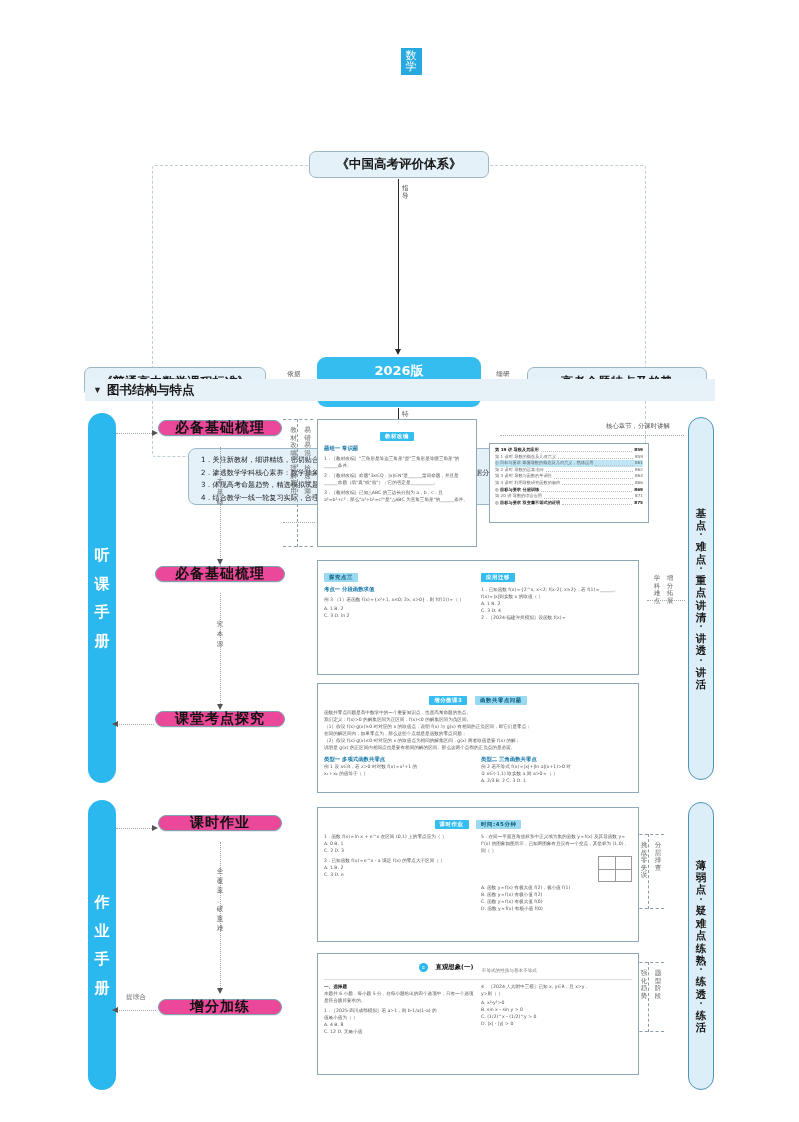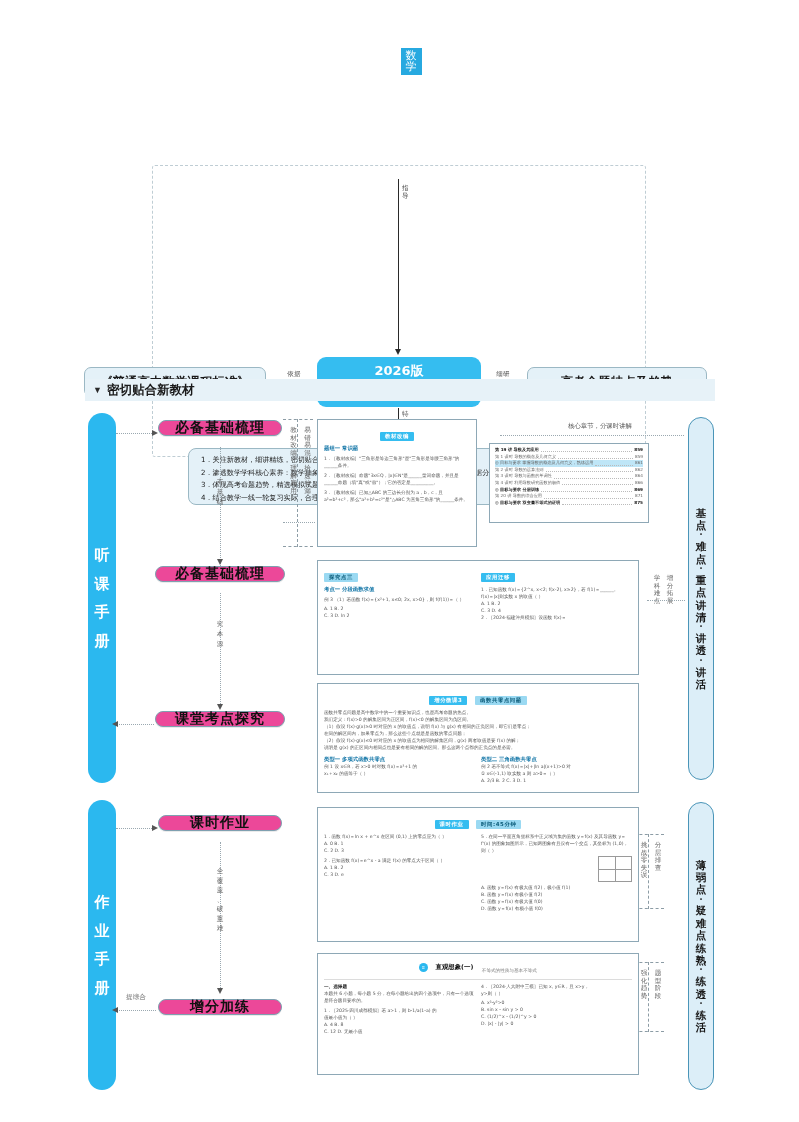--- a/index.html
+++ b/index.html
@@ -220,20 +220,21 @@
   <span class="title-badge">
     <span>数</span>
     <span>学</span>
   </span>
 </div>
 
 <div class="flow">
 
   <div class="flow-loop"></div>
 
+  <div class="fbox fbox-top">《中国高考评价体系》</div>
 
   <div class="arrow-v" style="left:398px; top:31px; height:172px;"></div>
   <div class="ahead-d" style="left:394.5px; top:201px;"></div>
   <div class="edge-lbl vert" style="left:401px; top:36px;">指<br>导</div>
 
   <div class="fbox fbox-center">
     <div>2026版</div>
     <div class="ln2">《全品复习方案》</div>
   </div>
 
@@ -254,21 +255,21 @@
   <div class="fbox fbox-list">
     <div class="li">1．关注新教材，细讲精练，密切贴合新教材。</div>
     <div class="li">2．渗透数学学科核心素养：数学抽象、逻辑推理、数学建模、直观想象、数学运算、数据分析。</div>
     <div class="li">3．体现高考命题趋势，精选模拟试题。</div>
     <div class="li">4．结合教学一线一轮复习实际，合理设置讲练内容。</div>
   </div>
 </div>
 
 <div class="sec-head">
   <span class="tri">▼</span>
-  <span class="txt">密切贴合新教材</span>
+  <span class="txt">图书结构与特点</span>
 </div>
 
 <div class="body-area">
 
   <div class="vbar vbar-1">
     <span>听</span>
     <span>课</span>
     <span>手</span>
     <span>册</span>
   </div>
@@ -347,21 +348,21 @@
   <div class="ahead-d" style="left:216.5px; top:583px; border-top-color:#555;"></div>
   <div class="hlabel" style="left:199px; top:462px; width:42px; line-height:9.5px;">全<br>覆<br>盖<br>、<br>破<br>重<br>难</div>
 
   <div class="vlabel" style="left:289px; top:22px; width:9px;">教<br>材<br>改<br>编<br>·<br>理<br>解<br>应<br>用</div>
   <div class="vlabel" style="left:303px; top:22px; width:9px;">易<br>错<br>易<br>混<br>·<br>拾<br>速<br>补<br>漏</div>
   <div class="dash-v" style="left:297px; top:14px; height:128px;"></div>
   <div class="dash-h" style="left:283px; top:14px; width:30px;"></div>
   <div class="dash-h" style="left:283px; top:141px; width:30px;"></div>
   <div class="dot-h" style="left:283px; top:117px; width:32px;"></div>
 
-  <div class="mini-head" style="left:568px; top:17px;">核心章节，分课时讲解</div>
+  <div class="mini-head" style="left:606px; top:17px;">核心章节，分课时讲解</div>
   <div class="dot-h" style="left:500px; top:30px; width:184px;"></div>
 
   <div class="vlabel" style="left:653px; top:170px;">学<br>科<br>难<br>点</div>
   <div class="vlabel" style="left:666px; top:170px;">增<br>分<br>拓<br>展</div>
   <div class="dot-h" style="left:647px; top:195px; width:38px;"></div>
 
   <div class="vlabel" style="left:640px; top:437px;">挑<br>战<br>零<br>失<br>误</div>
   <div class="vlabel" style="left:654px; top:437px;">分<br>层<br>排<br>查</div>
   <div class="dash-v" style="left:648px; top:429px; height:75px;"></div>
   <div class="dash-h" style="left:634px; top:429px; width:30px;"></div>

